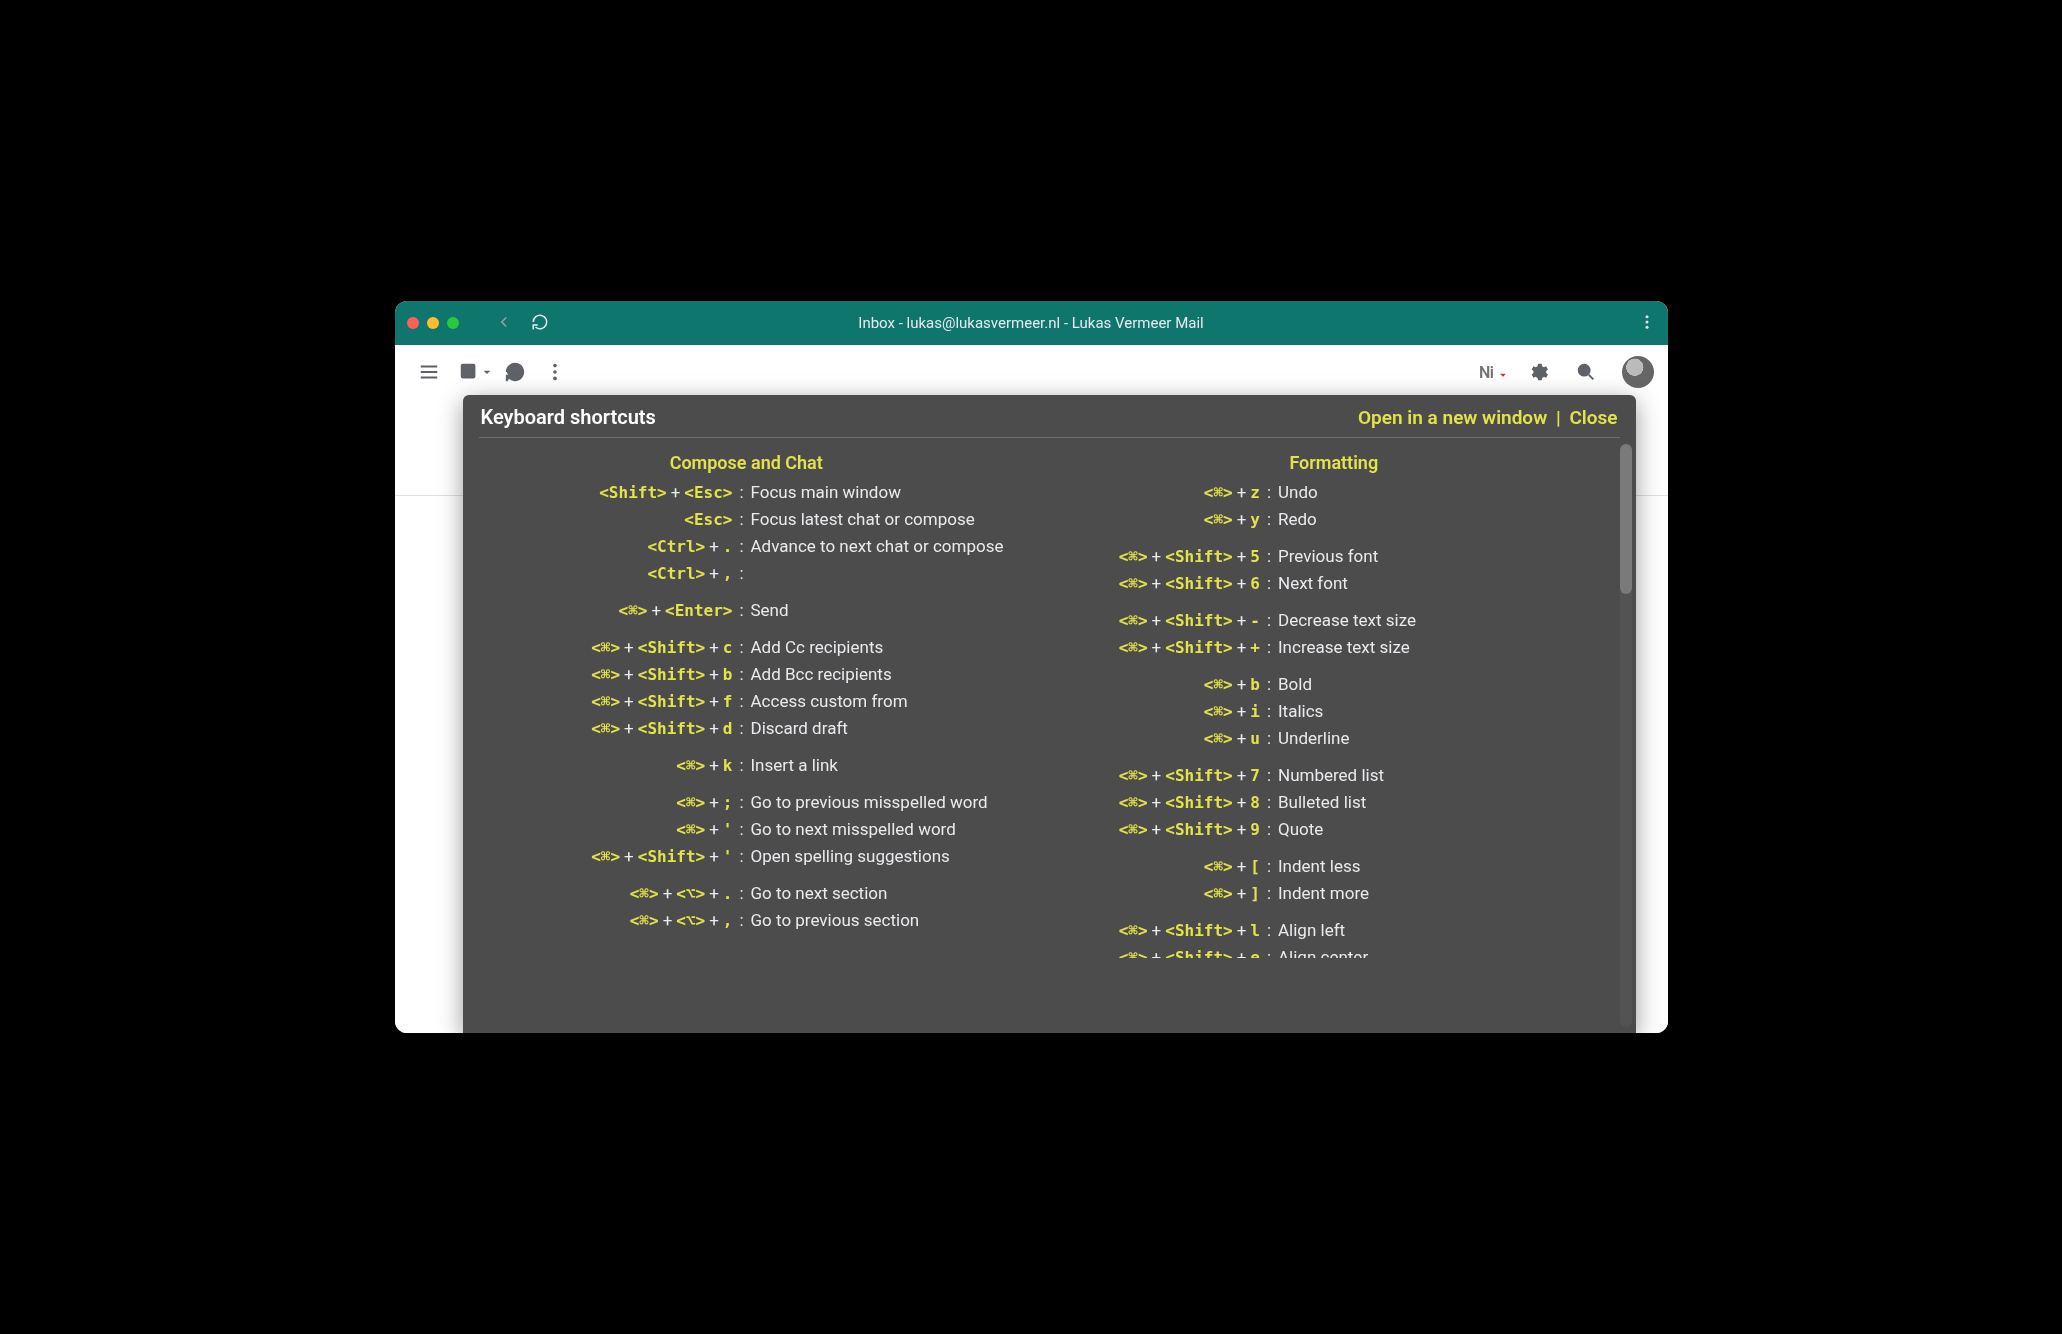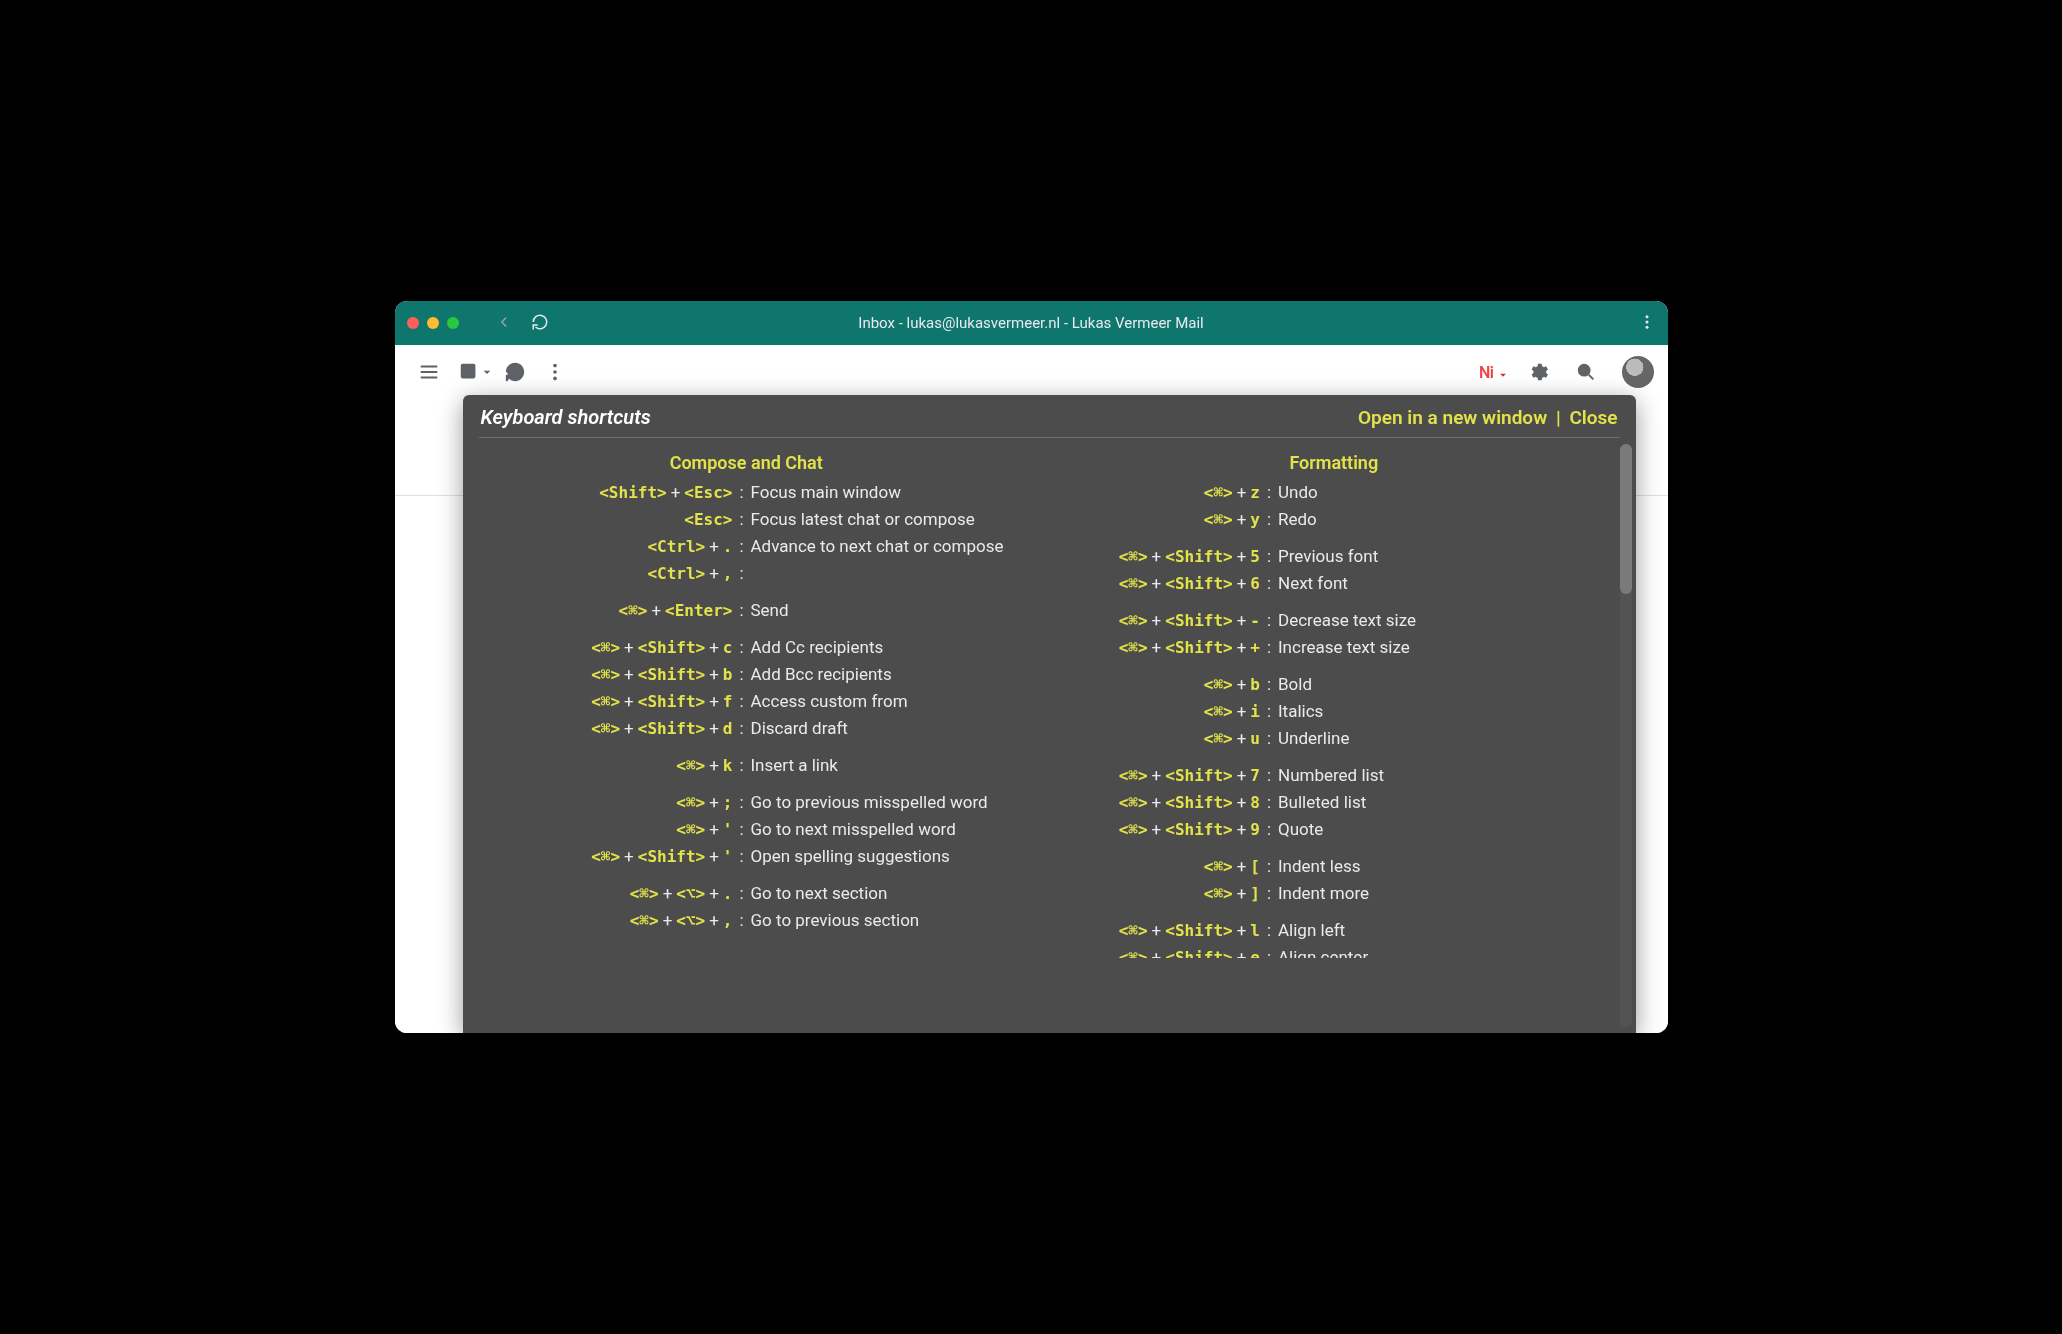--- a/index.html
+++ b/index.html
@@ -64,21 +64,21 @@
   .bg-toolbar {
     height: 54px;
     display: flex;
     align-items: center;
     padding: 0 14px;
     color: #5f6368;
   }
   .bg-toolbar .ico { display:flex; align-items:center; justify-content:center; width:40px; height:40px; }
   .bg-toolbar svg { width:22px; height:22px; fill: currentColor; }
   .bg-toolbar .right { margin-left:auto; display:flex; align-items:center; gap:8px; }
-  .bg-nimble { color:#ef4444; font-weight:600; font-size:16px; letter-spacing:-0.5px; display:flex; align-items:flex-end; }
+  .bg-nimble { color:#737373; font-weight:600; font-size:16px; letter-spacing:-0.5px; display:flex; align-items:flex-end; }
   .bg-nimble svg { width:14px; height:14px; fill:#d93025; margin-left:2px; }
   .avatar { width:32px; height:32px; border-radius:50%; background: radial-gradient(circle at 40% 35%, #bbb 0 30%, #666 31% 100%); margin-left:8px; }
   .bg-divider { height:1px; background:#e0e0e0; margin-top: 96px; }
   .bg-nomail {
     position:absolute;
     top: 120px;
     left: 50%;
     transform: translateX(-50%);
     color:#5f6368;
     font-size:18px;
@@ -100,21 +100,20 @@
   }
   .modal-header {
     display: flex;
     align-items: center;
     padding: 10px 18px 8px 18px;
   }
   .modal-title {
     font-size: 20px;
     font-weight: 600;
     color: #fff;
-    font-style: italic;
   }
   .modal-links {
     margin-left: auto;
     font-size: 19px;
     font-weight: 600;
     color: #e2e24a;
   }
   .modal-links a { color: #e2e24a; cursor:pointer; }
   .modal-links .sep { color: #e2e24a; text-decoration: none; padding: 0 4px; }
   .modal-hr {

